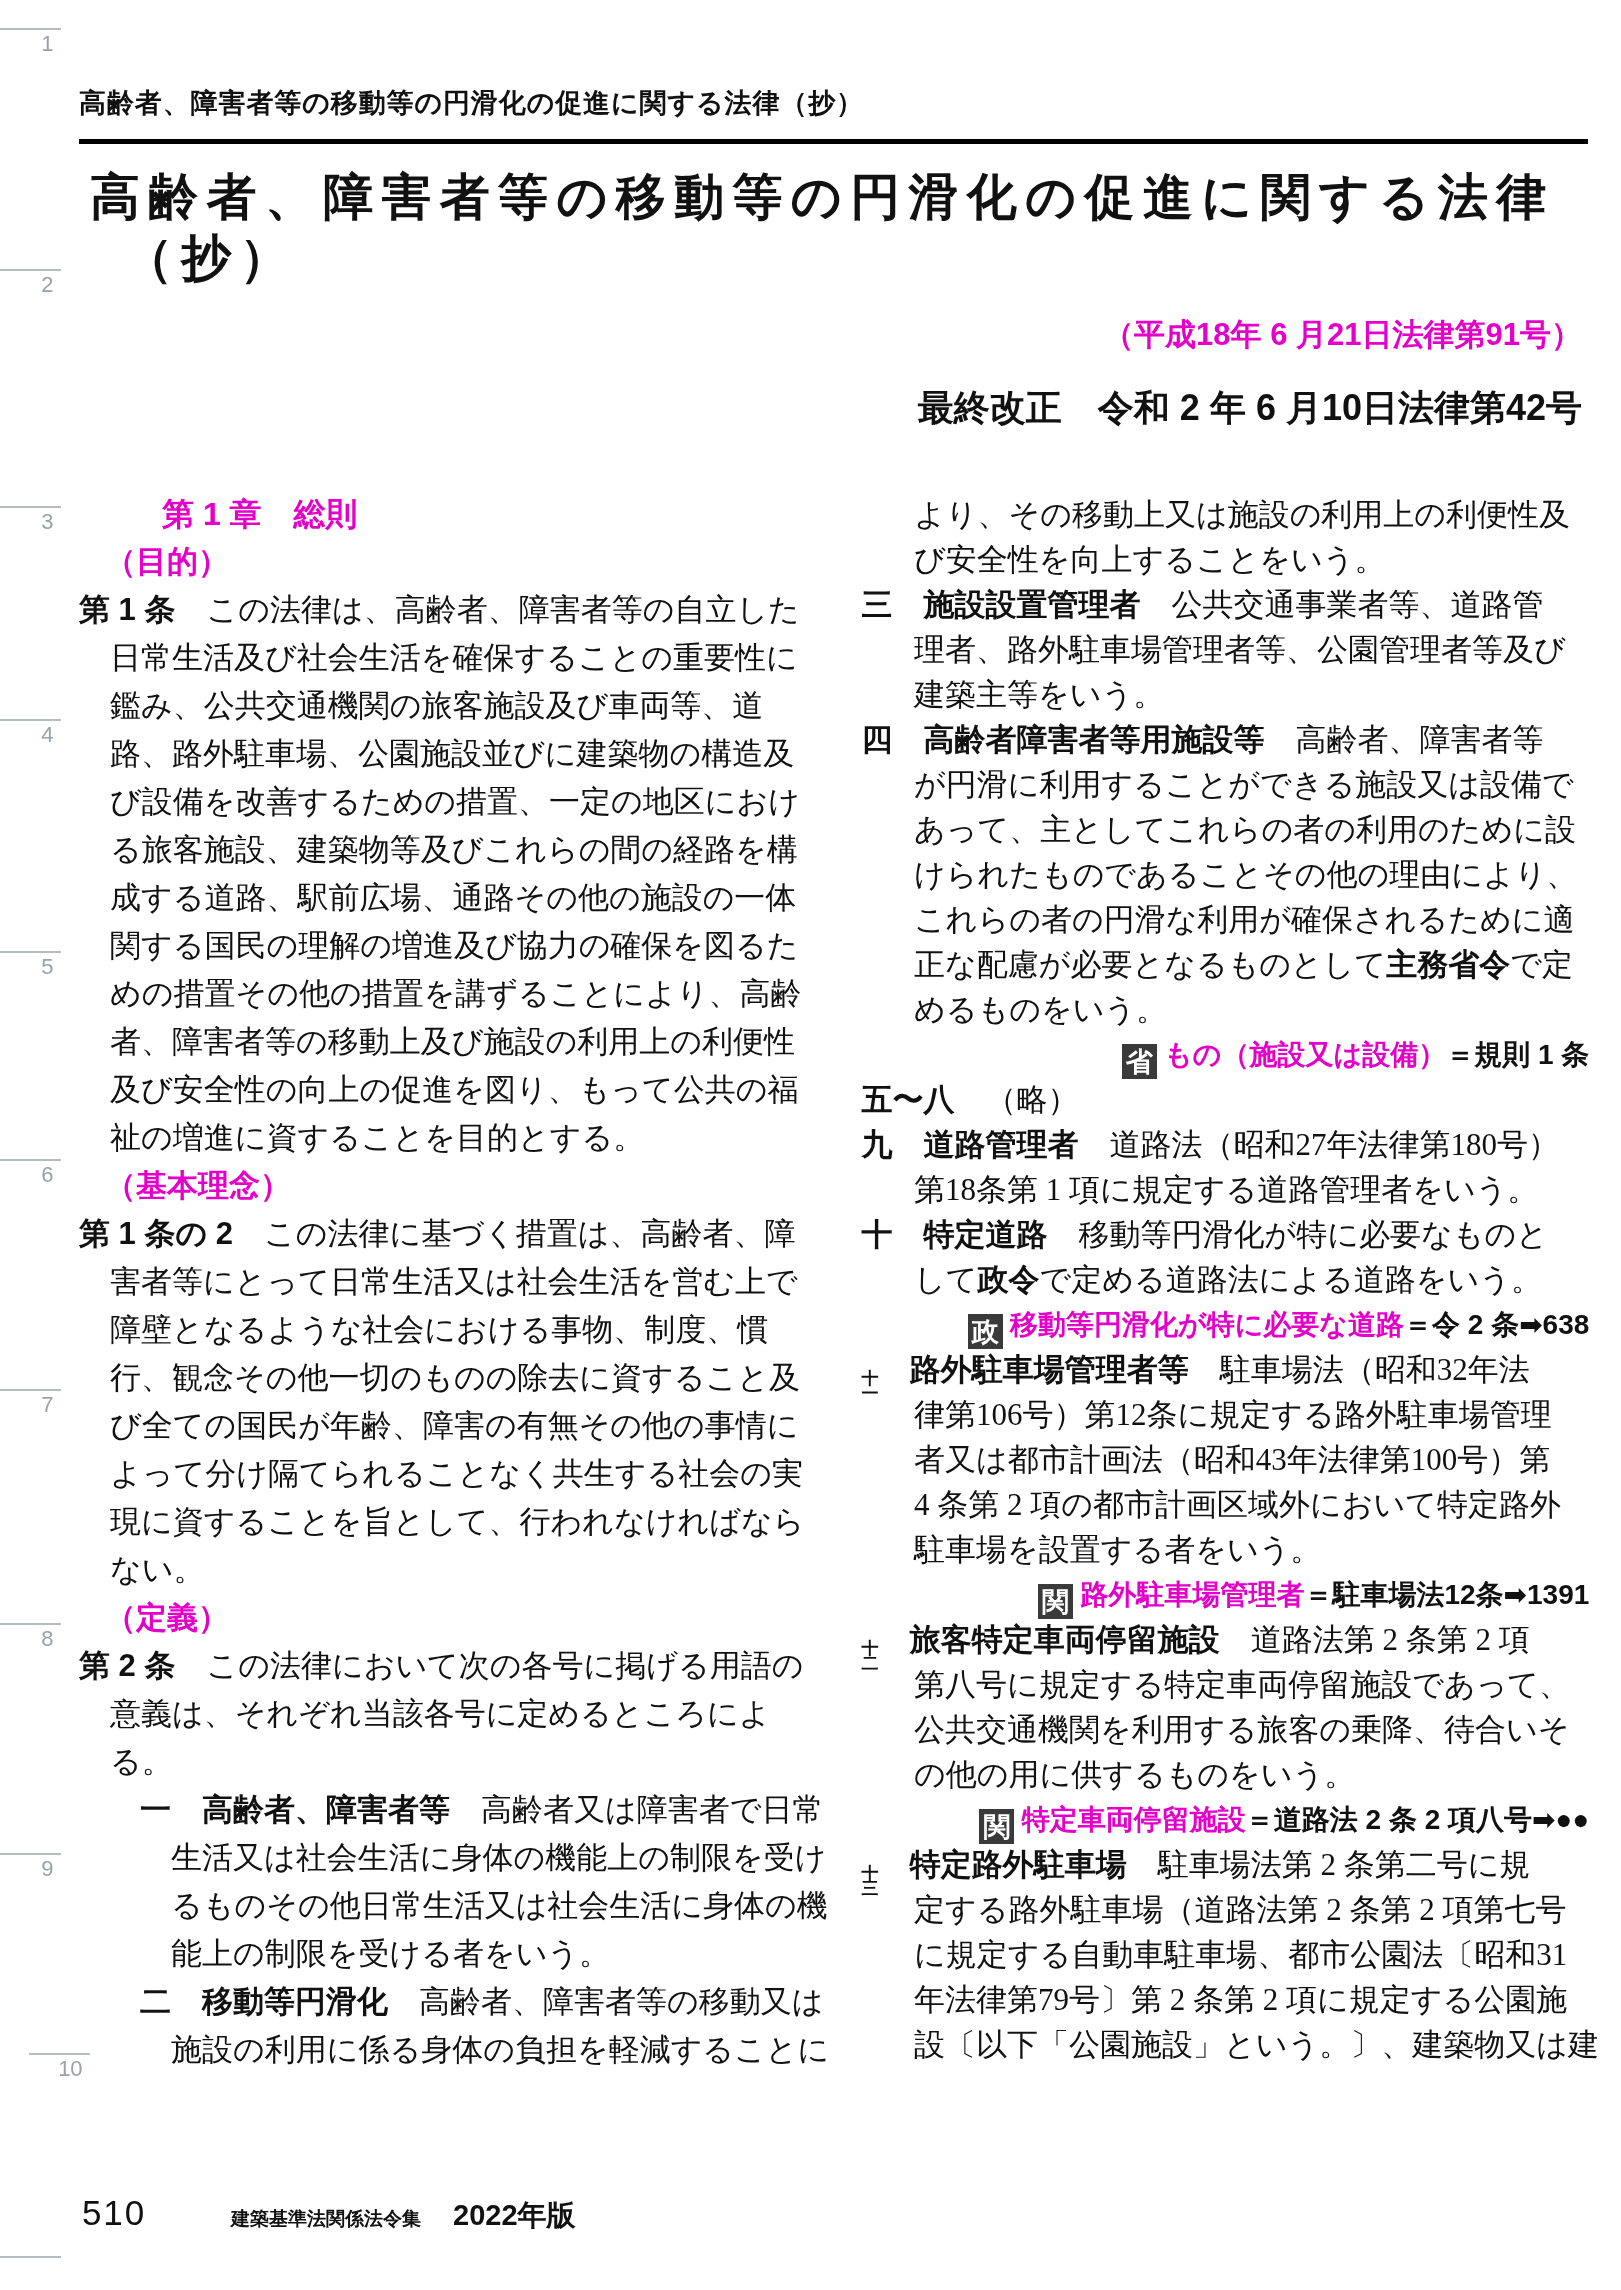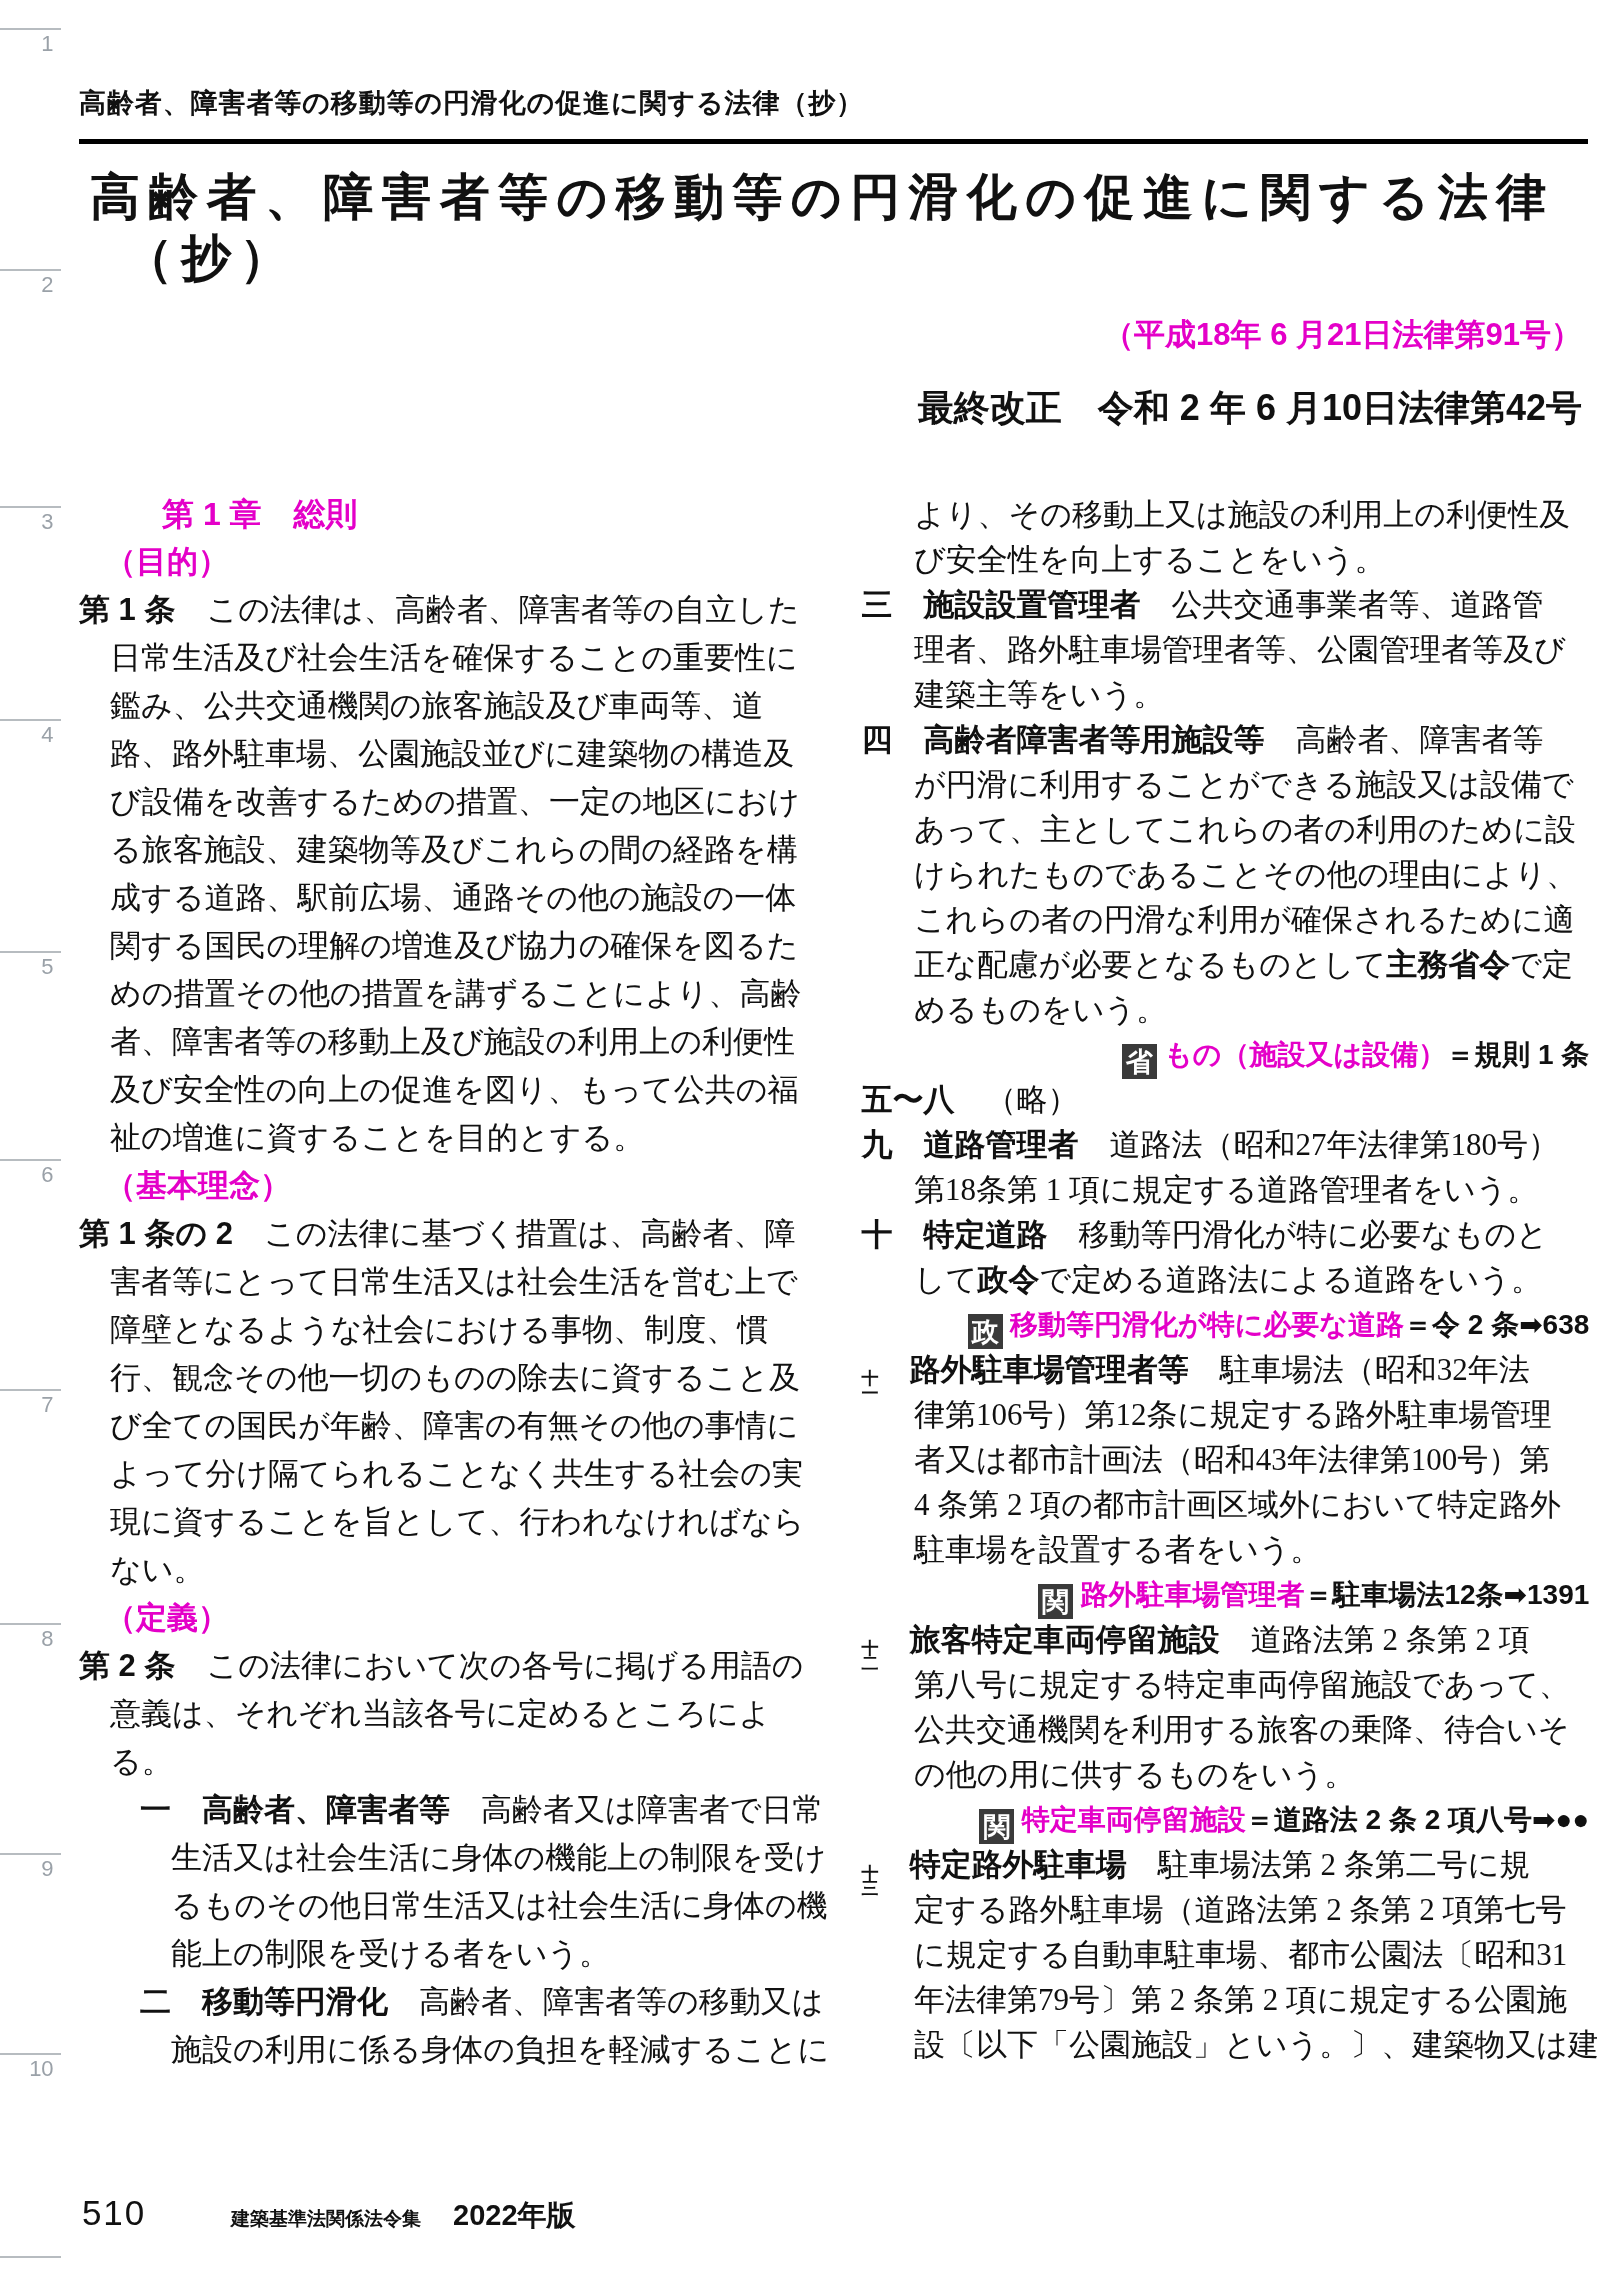--- a/index.html
+++ b/index.html
@@ -82,21 +82,21 @@
         <div class="tab-num">7</div>
       </div>
       <div class="tab" style="top: 1623px;">
         <div class="tab-line"></div>
         <div class="tab-num">8</div>
       </div>
       <div class="tab" style="top: 1853px;">
         <div class="tab-line"></div>
         <div class="tab-num">9</div>
       </div>
-      <div class="tab" style="top: 2053px;">
+      <div class="tab" style="top: 2053px; margin-left: 29px;">
         <div class="tab-line"></div>
         <div class="tab-num">10</div>
       </div>
       <div class="tab" style="top: 2256px;">
         <div class="tab-line"></div>
       </div>
     </div>
 
   <div class="running-title">高齢者、障害者等の移動等の円滑化の促進に関する法律（抄）</div>
   <div class="title-rule"></div>

